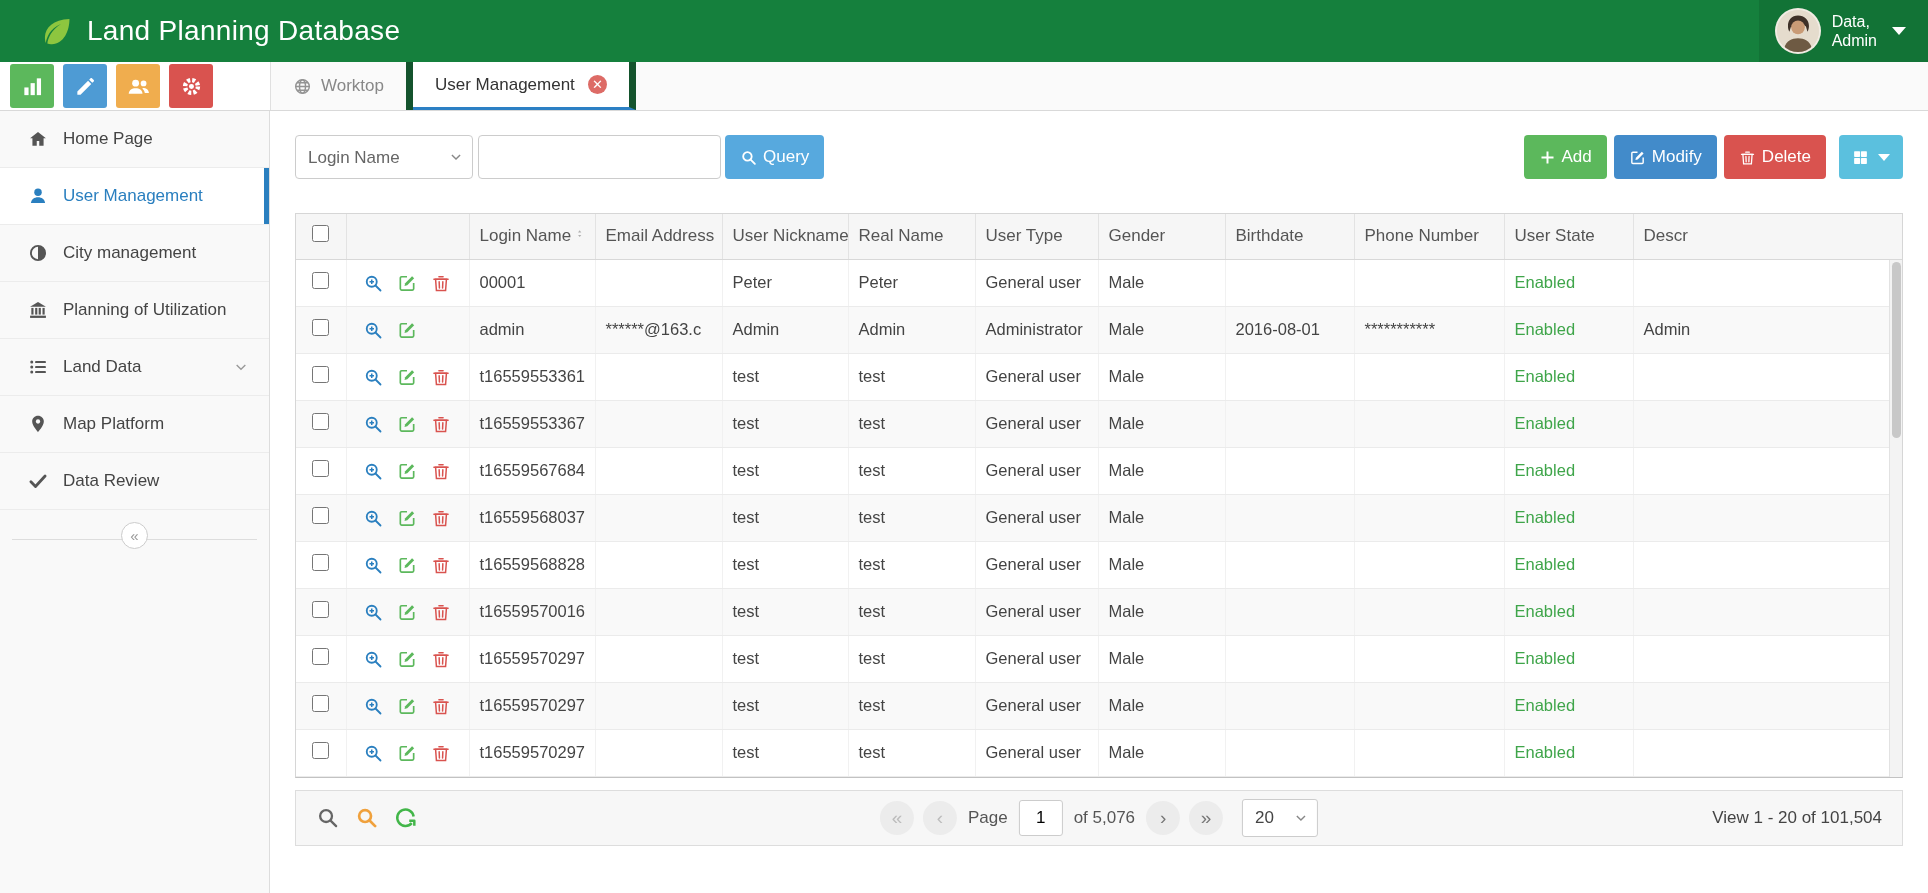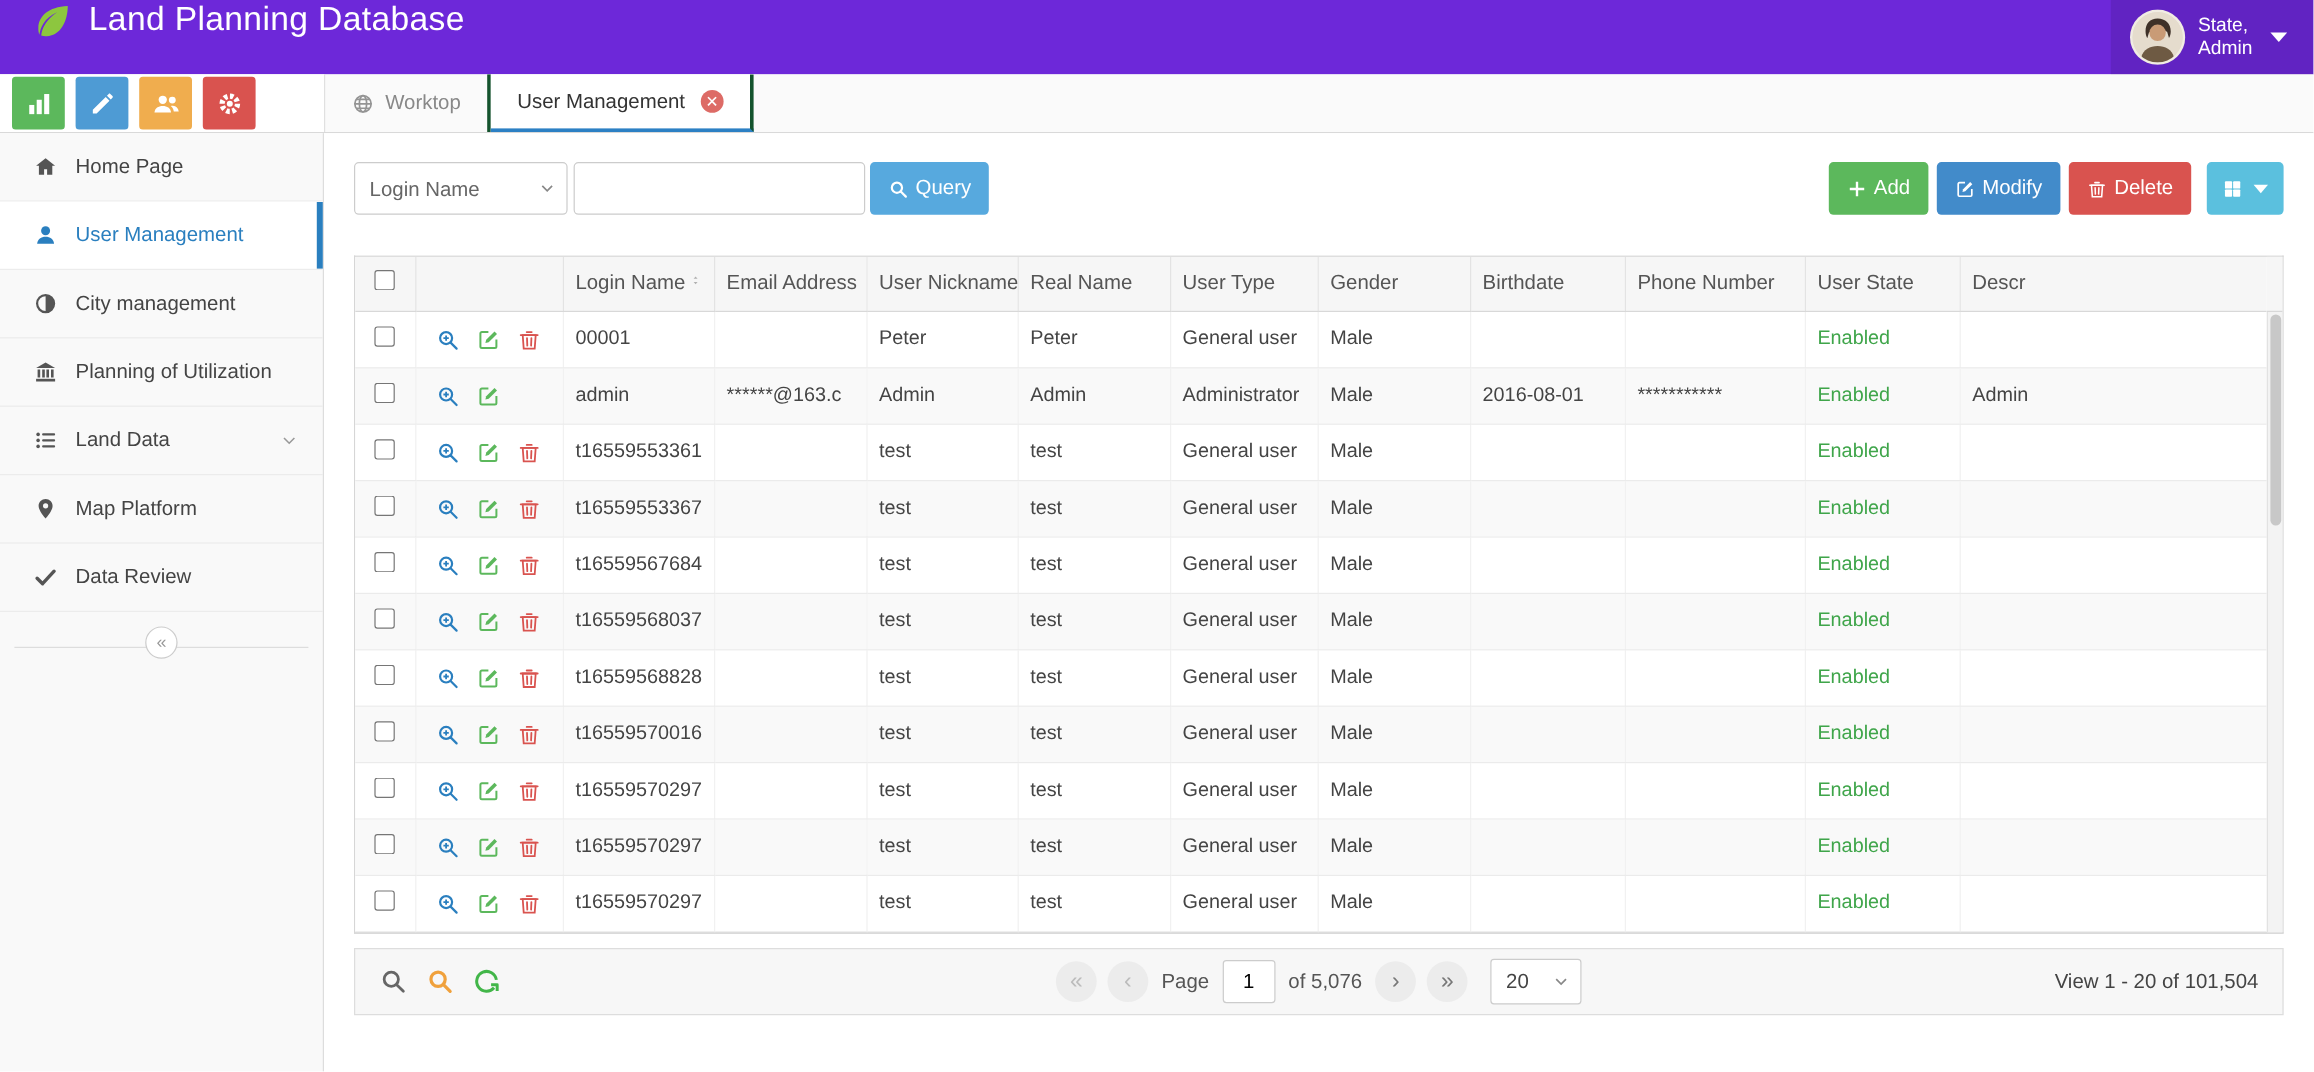--- a/index.html
+++ b/index.html
@@ -1,36 +1,36 @@
 <!DOCTYPE html>
 <html><head>
 <meta charset="utf-8">
 <style>
   * { box-sizing: border-box; margin: 0; padding: 0; }
   html,body { width:1928px; height:893px; overflow:hidden; }
   body { font-family:"Liberation Sans","DejaVu Sans",sans-serif; background:#fff; color:#444; }
   svg { display:block; }
 
   
-  .hdr { height:62px; background:#6d28d9; display:flex; padding-left:26px; }
+  .hdr { height:62px; background:#15803d; display:flex; align-items:center; padding-left:39px; }
   .leaf { width:34px; height:34px; color:#8dc63f; }
   .title { margin-left:14px; font-size:28px; color:#fff; font-weight:400; letter-spacing:.3px; }
   .usr { margin-left:auto; height:100%; display:flex; align-items:center; gap:11px; padding:0 22px 0 16px; background:rgba(0,0,0,.10); cursor:pointer; }
   .avatar { width:46px; height:46px; border-radius:50%; overflow:hidden; border:2px solid rgba(255,255,255,.45); background:#e5dccd; flex:none; }
   .greet { color:#fff; font-size:16px; line-height:19px; }
   .caret-w { width:0; height:0; border-left:7px solid transparent; border-right:7px solid transparent; border-top:8px solid #fff; margin-left:4px; }
 
   
   .band { height:49px; display:flex; border-bottom:1px solid #d9d9d9; background:#fafafa; }
   .quick { width:270px; flex:none; background:#fff; display:flex; align-items:center; gap:9px; padding-left:10px; }
   .qbtn { width:44px; height:44px; border-radius:3px; display:flex; align-items:center; justify-content:center; color:#fff; cursor:pointer; border:none; }
   .qbtn svg { width:23px; height:23px; }
   .qbtn.g { background:#5cb85c; } .qbtn.b { background:#4e9bd4; } .qbtn.o { background:#f0ad4e; } .qbtn.r { background:#d9534f; }
   .tabbar { flex:1; display:flex; align-items:stretch; border-left:1px solid #e0e0e0; }
-  .tab { display:flex; align-items:center; gap:9px; padding:0 22px; font-size:17px; color:#888; border-right:3px solid #14532d; cursor:pointer; }
+  .tab { display:flex; align-items:center; gap:9px; padding:0 22px; font-size:17px; color:#888; border-right:7px solid #14532d; cursor:pointer; }
   .tab svg.globe { width:19px; height:19px; color:#949494; }
   .tab.active { background:#fff; color:#333; border-bottom:3px solid #2c80c4; }
   .tab-close { width:19px; height:19px; border-radius:50%; background:#dd6b66; color:#fff; font-size:13px; line-height:19px; text-align:center; font-weight:bold; margin-left:4px; cursor:pointer; }
 
   
   .main { display:flex; height:782px; }
   .sidebar { width:270px; flex:none; background:#f9f9f9; border-right:1px solid #ddd; }
   .side-item { height:57px; display:flex; align-items:center; gap:15px; padding-left:28px; font-size:17px; color:#444; border-bottom:1px solid #ececec; cursor:pointer; }
   .side-item .sicon { width:20px; height:20px; color:#555; flex:none; }
   .side-item.active { background:#fff; color:#2a7fbf; box-shadow:inset -5px 0 0 #2a7fbf; }
@@ -108,21 +108,21 @@
   <div class="usr">
     <span class="avatar">
       <svg viewBox="0 0 46 46">
           <circle cx="23" cy="23" r="23" fill="#e5dccd"></circle>
           <path d="M23 6c-7 0-11 4.6-11 11.5 0 2.5.6 4.7 1.6 6.4l1.6-5.4c4.6.6 10-1.3 12.3-4.4.9 1.9 2.7 3.4 4.2 3.9l1.7 5.8c1-1.7 1.6-3.9 1.6-6.3C35 10.6 30 6 23 6z" fill="#3e3128"></path>
           <circle cx="23" cy="19" r="7.5" fill="#c99b76"></circle>
           <path d="M8 41.5C10 33.9 16 31 23 31s13 2.9 15 10.5a23 23 0 0 1-30 0z" fill="#6e5a43"></path>
         </svg>
     </span>
     <span class="greet">
-      <div>State,</div>
+      <div>Data,</div>
       <div>Admin</div>
     </span>
     <span class="caret-w"></span>
   </div>
 </header>
 
 <div class="band">
   <div class="quick">
     <button class="qbtn g">
       <svg viewBox="0 0 24 24" fill="currentColor">

